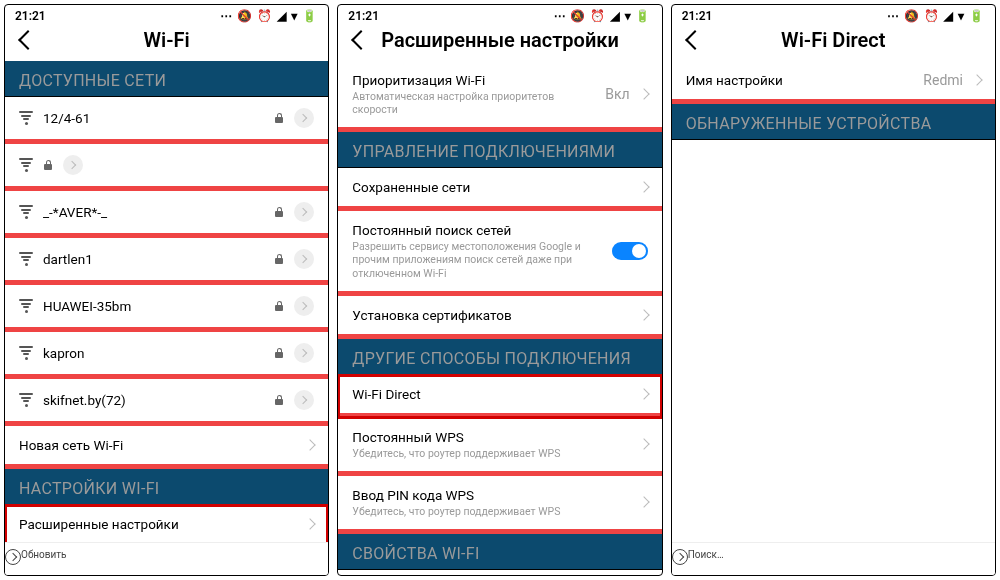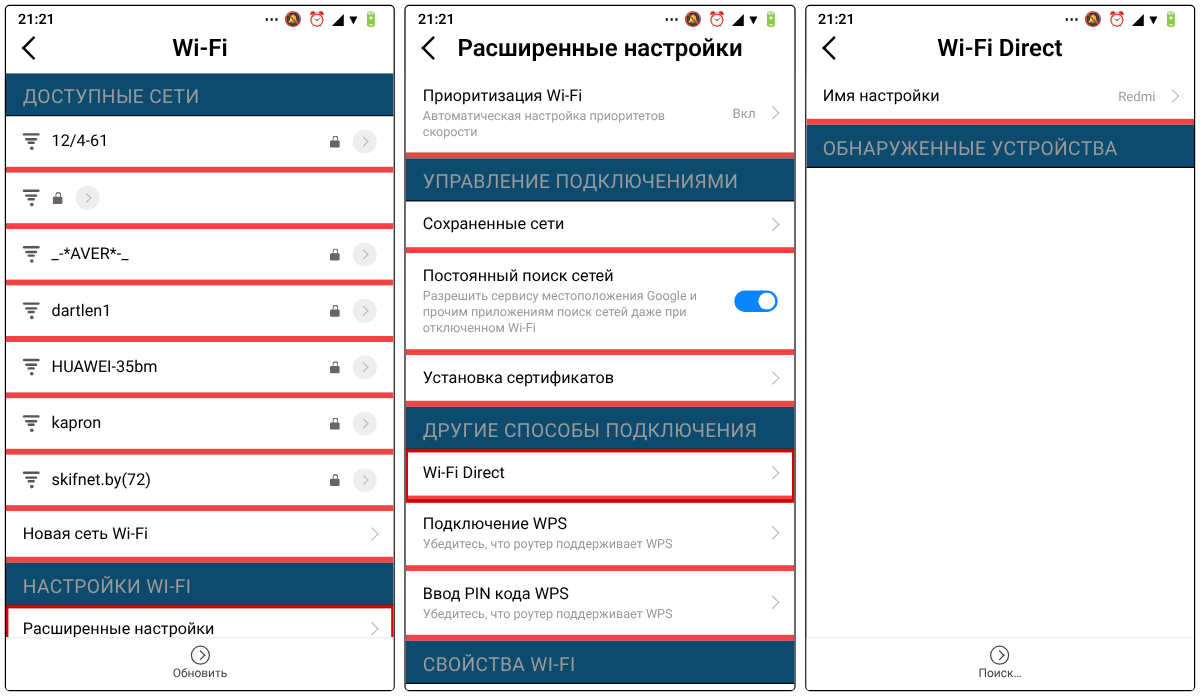--- a/index.html
+++ b/index.html
@@ -68,21 +68,21 @@
     display: flex;
     align-items: center;
     padding: 11px 14px;
     border-bottom: 5px solid #ef4444;
     background: #fff;
     gap: 10px;
   }
   .row-main { flex: 1; min-width: 0; }
   .row-title { font-size: 13.5px; color: #000; }
   .row-sub { font-size: 10.5px; color: #9a9a9a; line-height: 1.25; margin-top: 2px; }
-  .row-value { font-size: 11px; color: #9a9a9a; }
+  .row-value { font-size: 14px; color: #9a9a9a; }
   .chevron {
     width: 8px; height: 8px;
     border-right: 1.5px solid #bbb;
     border-bottom: 1.5px solid #bbb;
     transform: rotate(-45deg);
     flex-shrink: 0;
   }
   .chevron-btn {
     width: 20px; height: 20px;
     border-radius: 50%;
@@ -146,22 +146,22 @@
     position: absolute;
     right: 2px; top: 2px;
     width: 14px; height: 14px;
     background: #fff;
     border-radius: 50%;
   }
   .footer {
     border-top: 1px solid #eee;
     padding: 6px 0 8px;
     display: flex;
-    flex-direction: column;
-    align-items: center;
+    flex-direction: row;
+    align-items: flex-start;
     background: #fff;
   }
   .footer-icon {
     width: 16px; height: 16px;
     border: 1.5px solid #444;
     border-radius: 50%;
     position: relative;
     margin-bottom: 2px;
   }
   .footer-icon::after {
@@ -351,21 +351,21 @@
       </div>
     <div class="section-label">ДРУГИЕ СПОСОБЫ ПОДКЛЮЧЕНИЯ</div>
     <div class="row highlight">
         <div class="row-main">
           <div class="row-title">Wi-Fi Direct</div>
         </div>
         <div class="chevron"></div>
       </div>
     <div class="row">
       <div class="row-main">
-        <div class="row-title">Подключение WPS</div>
+        <div class="row-title">Постоянный WPS</div>
         <div class="row-sub">Убедитесь, что роутер поддерживает WPS</div>
       </div>
       <div class="chevron"></div>
     </div>
     <div class="row">
       <div class="row-main">
         <div class="row-title">Ввод PIN кода WPS</div>
         <div class="row-sub">Убедитесь, что роутер поддерживает WPS</div>
       </div>
       <div class="chevron"></div>

